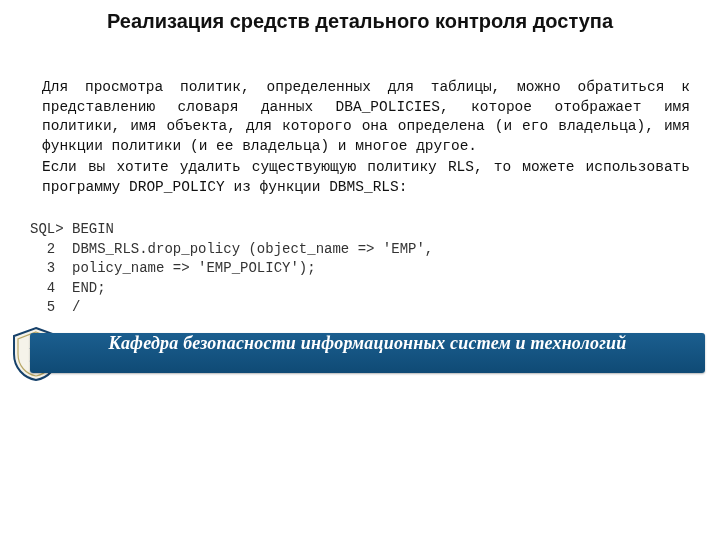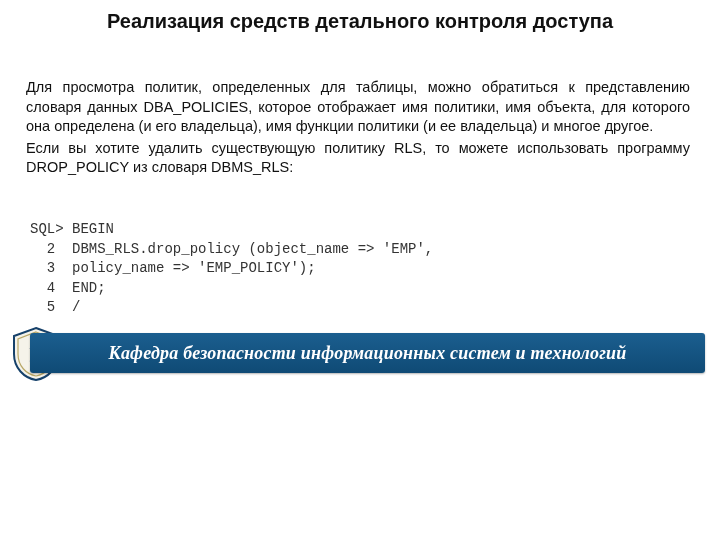--- a/index.html
+++ b/index.html
@@ -24,26 +24,27 @@
     left: 0;
     width: 100%;
     text-align: center;
     font-size: 20px;
     font-weight: bold;
     color: #111;
   }
   .body-text {
     position: absolute;
     top: 78px;
-    left: 26px;
+    left: 42px;
     right: 30px;
     font-size: 14.5px;
     line-height: 1.35;
     color: #111;
     text-align: justify;
+    font-family: Liberation Mono, monospace;
   }
   .body-text p {
     margin: 0 0 2px 0;
   }
   .code-block {
     position: absolute;
     top: 220px;
     left: 30px;
     right: 30px;
     font-family: "Courier New", Courier, monospace;
@@ -54,21 +55,21 @@
   }
   .footer-bar {
     position: absolute;
     left: 30px;
     right: 15px;
     bottom: 15px;
     height: 40px;
     background: linear-gradient(#1b5e8f, #0f4a75);
     border-radius: 3px;
     display: flex;
-    align-items: center;
+    align-items: flex-start;
     box-shadow: 0 1px 2px rgba(0,0,0,0.3);
   }
   .footer-text {
     flex: 1;
     text-align: center;
     color: #ffffff;
     font-style: italic;
     font-family: "Times New Roman", Times, serif;
     font-size: 18px;
     font-weight: bold;
@@ -88,21 +89,21 @@
 </style>
 </head>
 <body>
 
 <div class="slide">
 
   <div class="title">Реализация средств детального контроля доступа</div>
 
   <div class="body-text">
     <p>Для просмотра политик, определенных для таблицы, можно обратиться к представлению словаря данных DBA_POLICIES, которое отображает имя политики, имя объекта, для которого она определена (и его владельца), имя функции политики (и ее владельца) и многое другое.</p>
-    <p>Если вы хотите удалить существующую политику RLS, то можете использовать программу DROP_POLICY из словаря DBMS_RLS:</p>
+    <p>Если вы хотите удалить существующую политику RLS, то можете использовать программу DROP_POLICY из функции DBMS_RLS:</p>
   </div>
 
   <div class="code-block">SQL&gt; BEGIN
   2  DBMS_RLS.drop_policy (object_name =&gt; 'EMP',
   3  policy_name =&gt; 'EMP_POLICY');
   4  END;
   5  /
 
 PL/SQL procedure successfully completed.</div>
 

